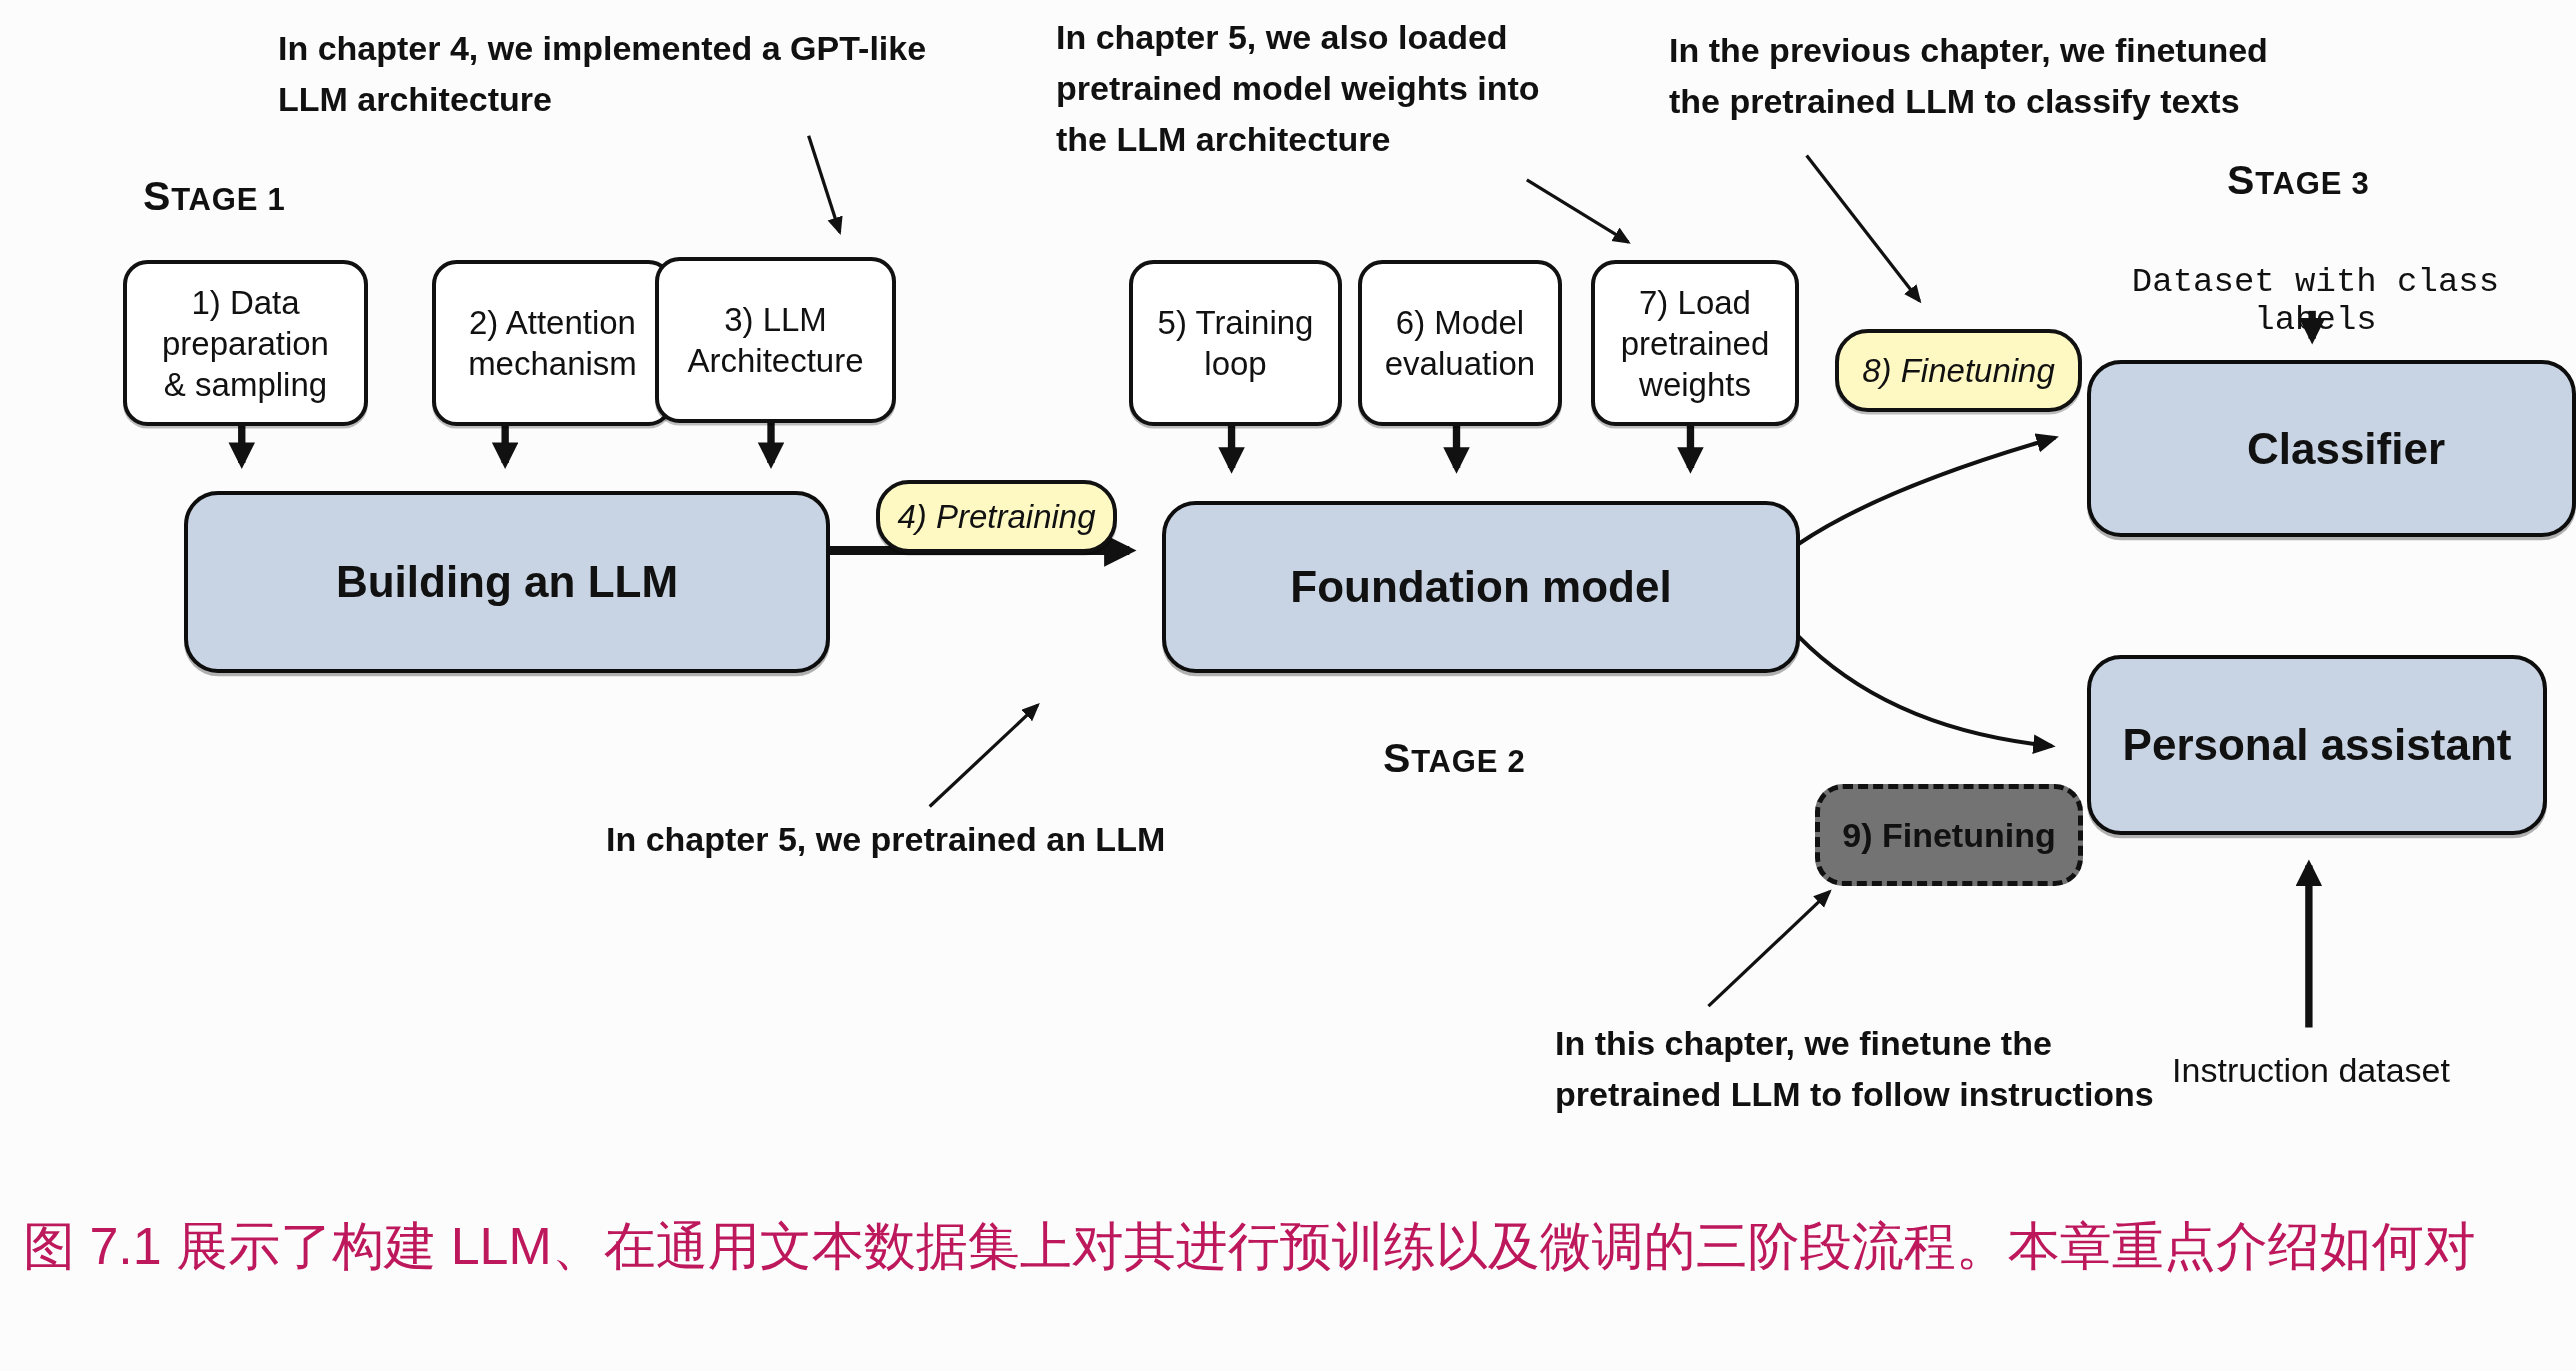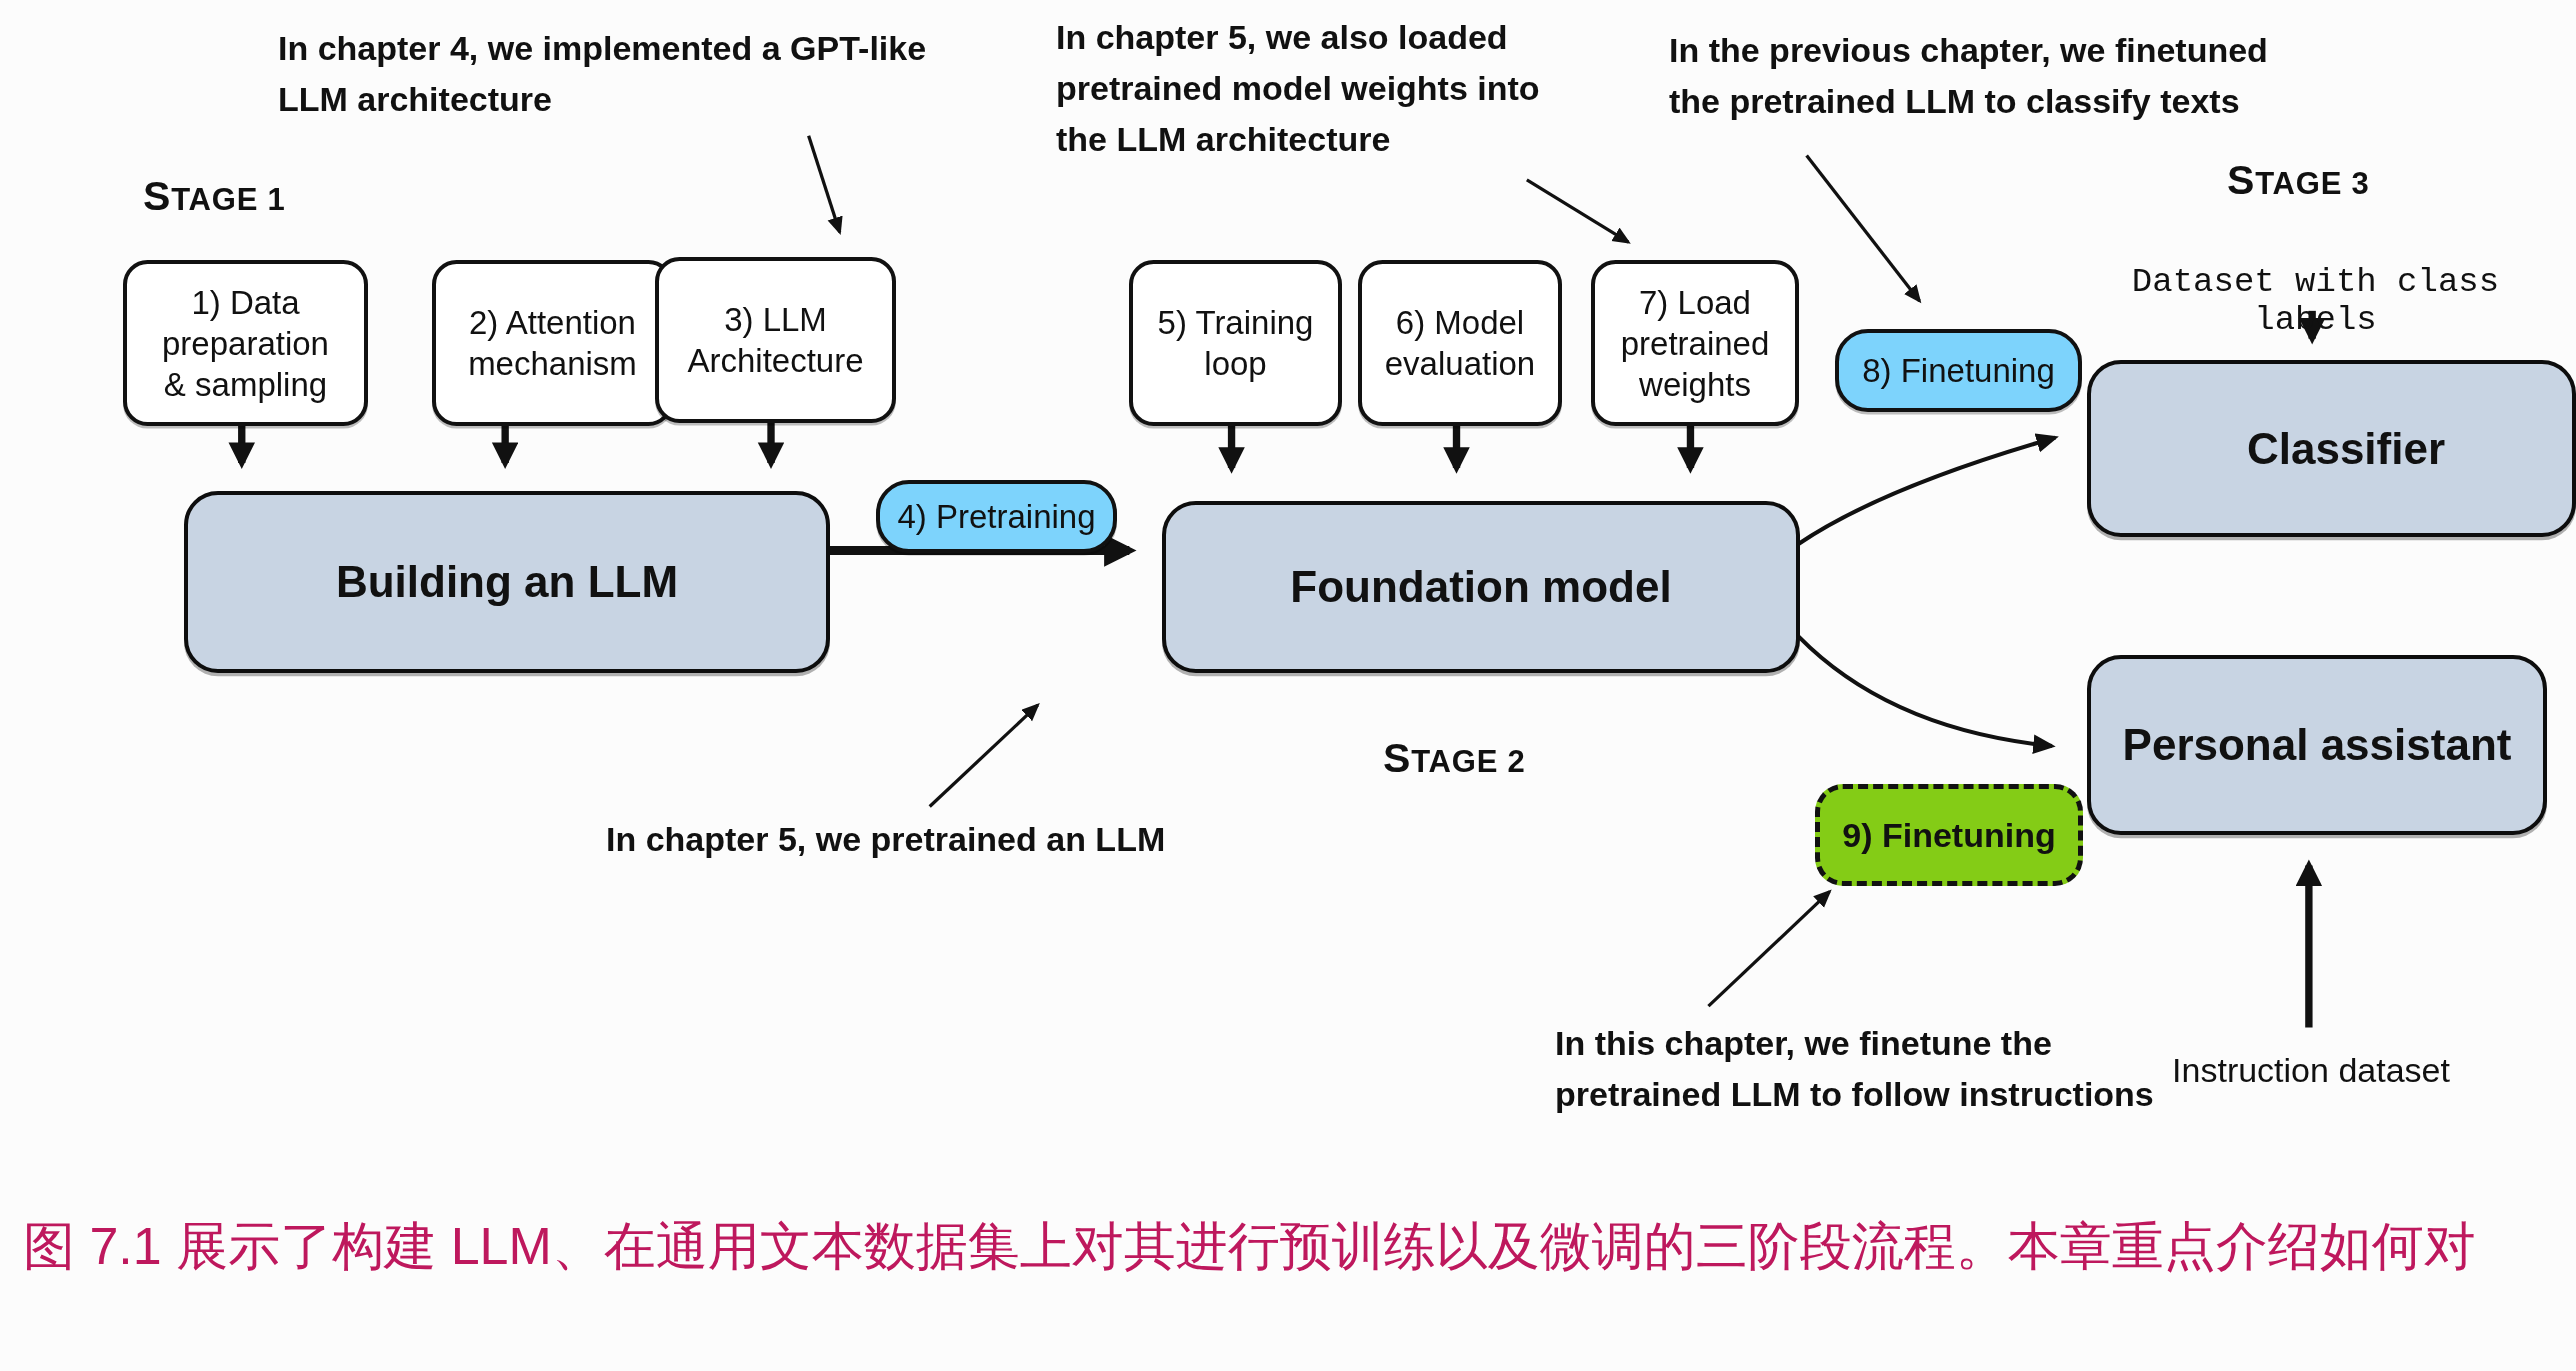--- a/index.html
+++ b/index.html
@@ -18,39 +18,40 @@
     border:4.1px solid #111;
     border-radius:24.5px;
     display:flex;align-items:center;justify-content:center;
     text-align:center;
     font-size:33px;line-height:41px;
     white-space:pre-line;
     box-shadow:0 2.5px 0 rgba(0,0,0,.25);
   }
   .pillbox{
     position:absolute;
-    background:#7dd3fc;
+    background:#fef9c3;
     border:4.1px solid #111;
     border-radius:33px;
     display:flex;align-items:center;justify-content:center;
     font-size:33px;
     box-shadow:0 2.5px 0 rgba(0,0,0,.25);
+    font-style:italic;
   }
   .bigbox{
     position:absolute;
     background:#c8d4e3;
     border:4.9px solid #0d0d0d;
     border-radius:34px;
     display:flex;align-items:center;justify-content:center;
     font-size:44px;font-weight:600;
     box-shadow:0 3.3px 0 rgba(0,0,0,.3);
   }
   .dashbox{
     position:absolute;
-    background:#84cc16;
+    background:#737373;
     border:5.7px dashed #111;
     border-radius:28px;
     display:flex;align-items:center;justify-content:center;
     font-size:34px;font-weight:bold;
   }
   
   .stage{
     position:absolute;
     font-weight:800;
     font-size:31px;

